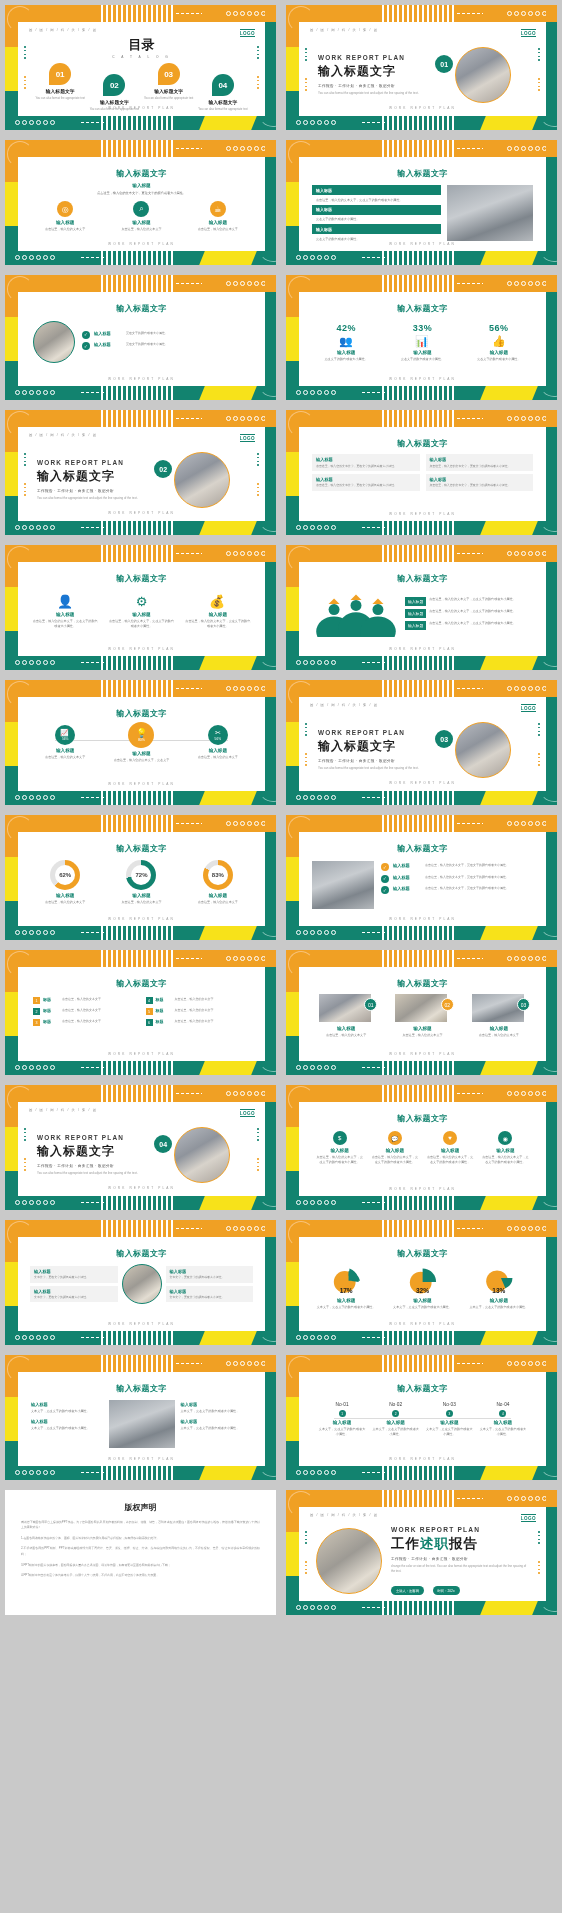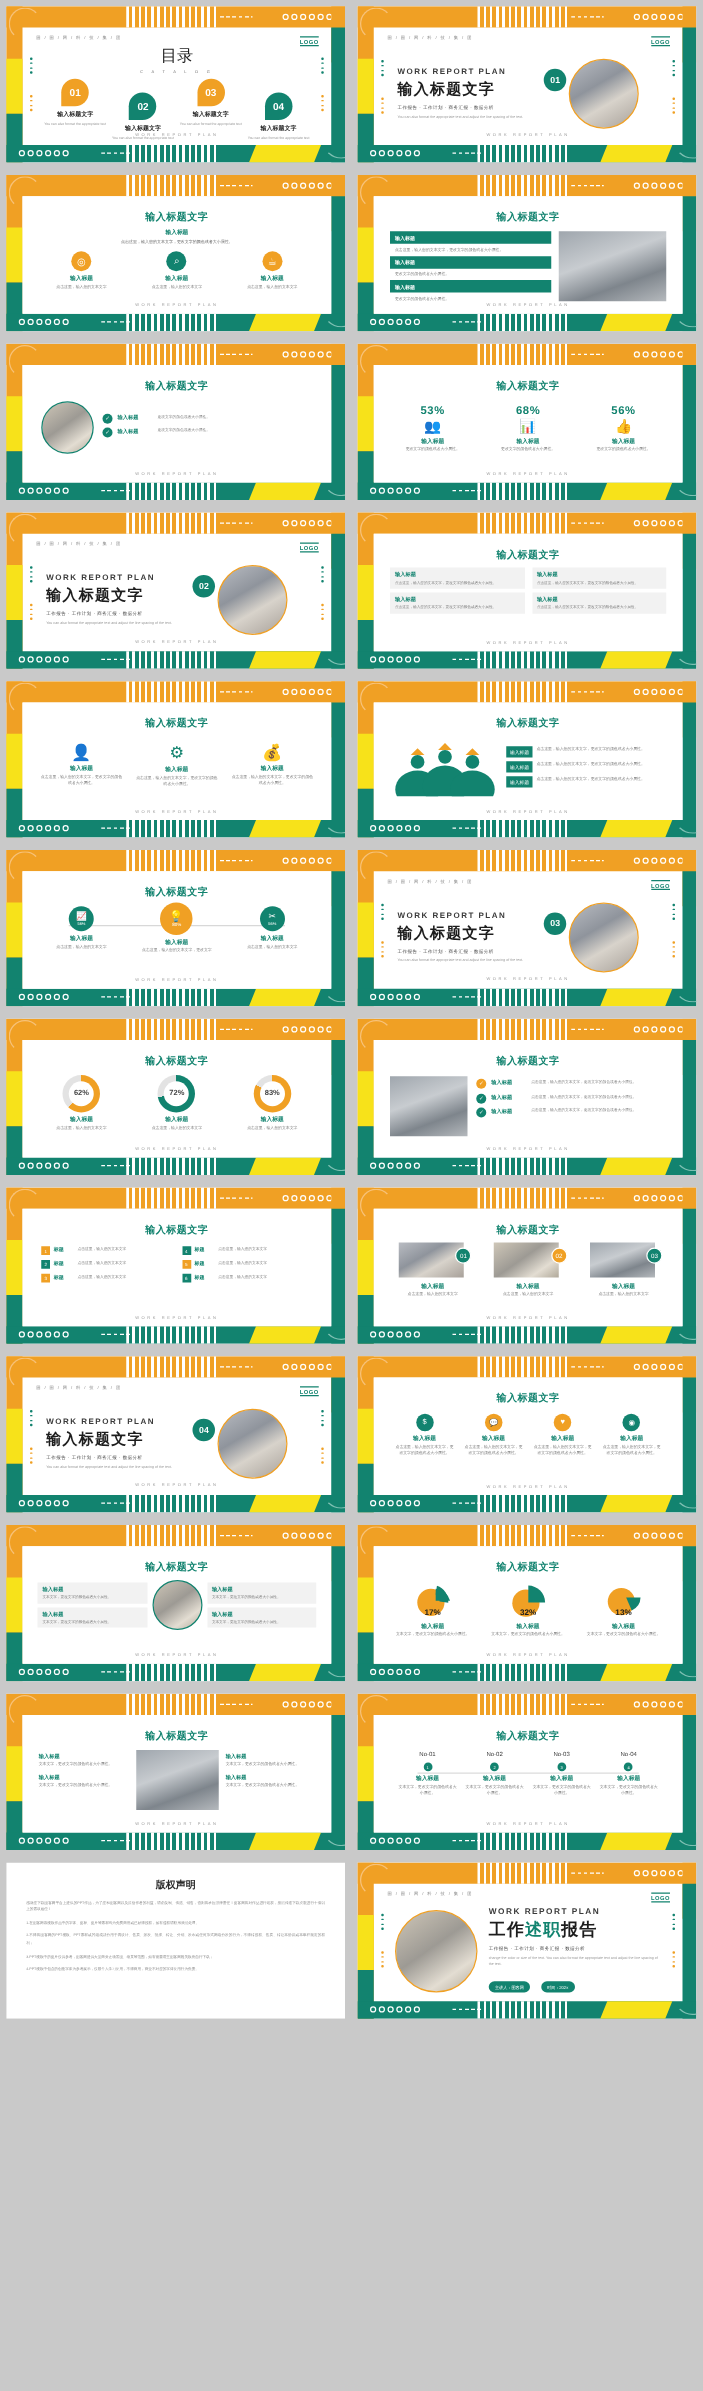--- a/index.html
+++ b/index.html
@@ -165,21 +165,21 @@
   }
   .photo.warm { background: linear-gradient(145deg,#cfc7b8 0%,#9d9a94 45%,#e3ddd2 75%,#b0a899 100%); }
   .photo.cool { background: linear-gradient(160deg,#9fa6ad 0%,#c8ccd0 40%,#7e858c 70%,#b5b9bd 100%); }
   .photo-circ { border-radius: 50%; }
   .ring-o { border: 1.6px solid #f0a024; }
   .pill {
     display:inline-block; background:#12836f; color:#fff;
     font-size:3.3px; padding: 2.2px 5px; border-radius: 6px; margin-right:4px;
   }
   
-  .cat-title { text-align:center; font-size:13px; font-weight:normal; color:#1d1d1d; margin-top:4px; }
+  .cat-title { text-align:center; font-size:13px; font-weight:bold; color:#1d1d1d; margin-top:4px; }
   .cat-sub { text-align:center; font-size:3.2px; color:#777; letter-spacing:3px; margin-top:1px; }
   .cat-row { display:flex; justify-content:space-around; margin-top:4px; padding:0 4px; }
   .cat-item { width:23%; text-align:center; }
   .leaf {
     width: 22px; height: 22px; margin:0 auto;
     border-radius: 50% 50% 50% 0;
     display:flex; align-items:center; justify-content:center;
     color:#fff; font-size:8px; font-weight:bold;
   }
   .leaf.o { background:#f0a024; }
@@ -598,27 +598,27 @@
           <i></i>
           <i></i>
         </div>
         <div class="dashline-b"></div>
       <div class="arc-tl"></div>
         <div class="arc-br"></div>
       <div class="page plain">
         <div class="ttl">输入标题文字</div>
         <div class="cols" style="margin-top:9px">
           <div class="col">
-            <div class="pct">53%</div>
+            <div class="pct">42%</div>
             <div class="pct-ico">👥</div>
             <div class="ch">输入标题</div>
             <div class="cp">更改文字的颜色或者大小属性。</div>
           </div>
           <div class="col">
-            <div class="pct">68%</div>
+            <div class="pct">33%</div>
             <div class="pct-ico">📊</div>
             <div class="ch">输入标题</div>
             <div class="cp">更改文字的颜色或者大小属性。</div>
           </div>
           <div class="col">
             <div class="pct">56%</div>
             <div class="pct-ico">👍</div>
             <div class="ch">输入标题</div>
             <div class="cp">更改文字的颜色或者大小属性。</div>
           </div>

